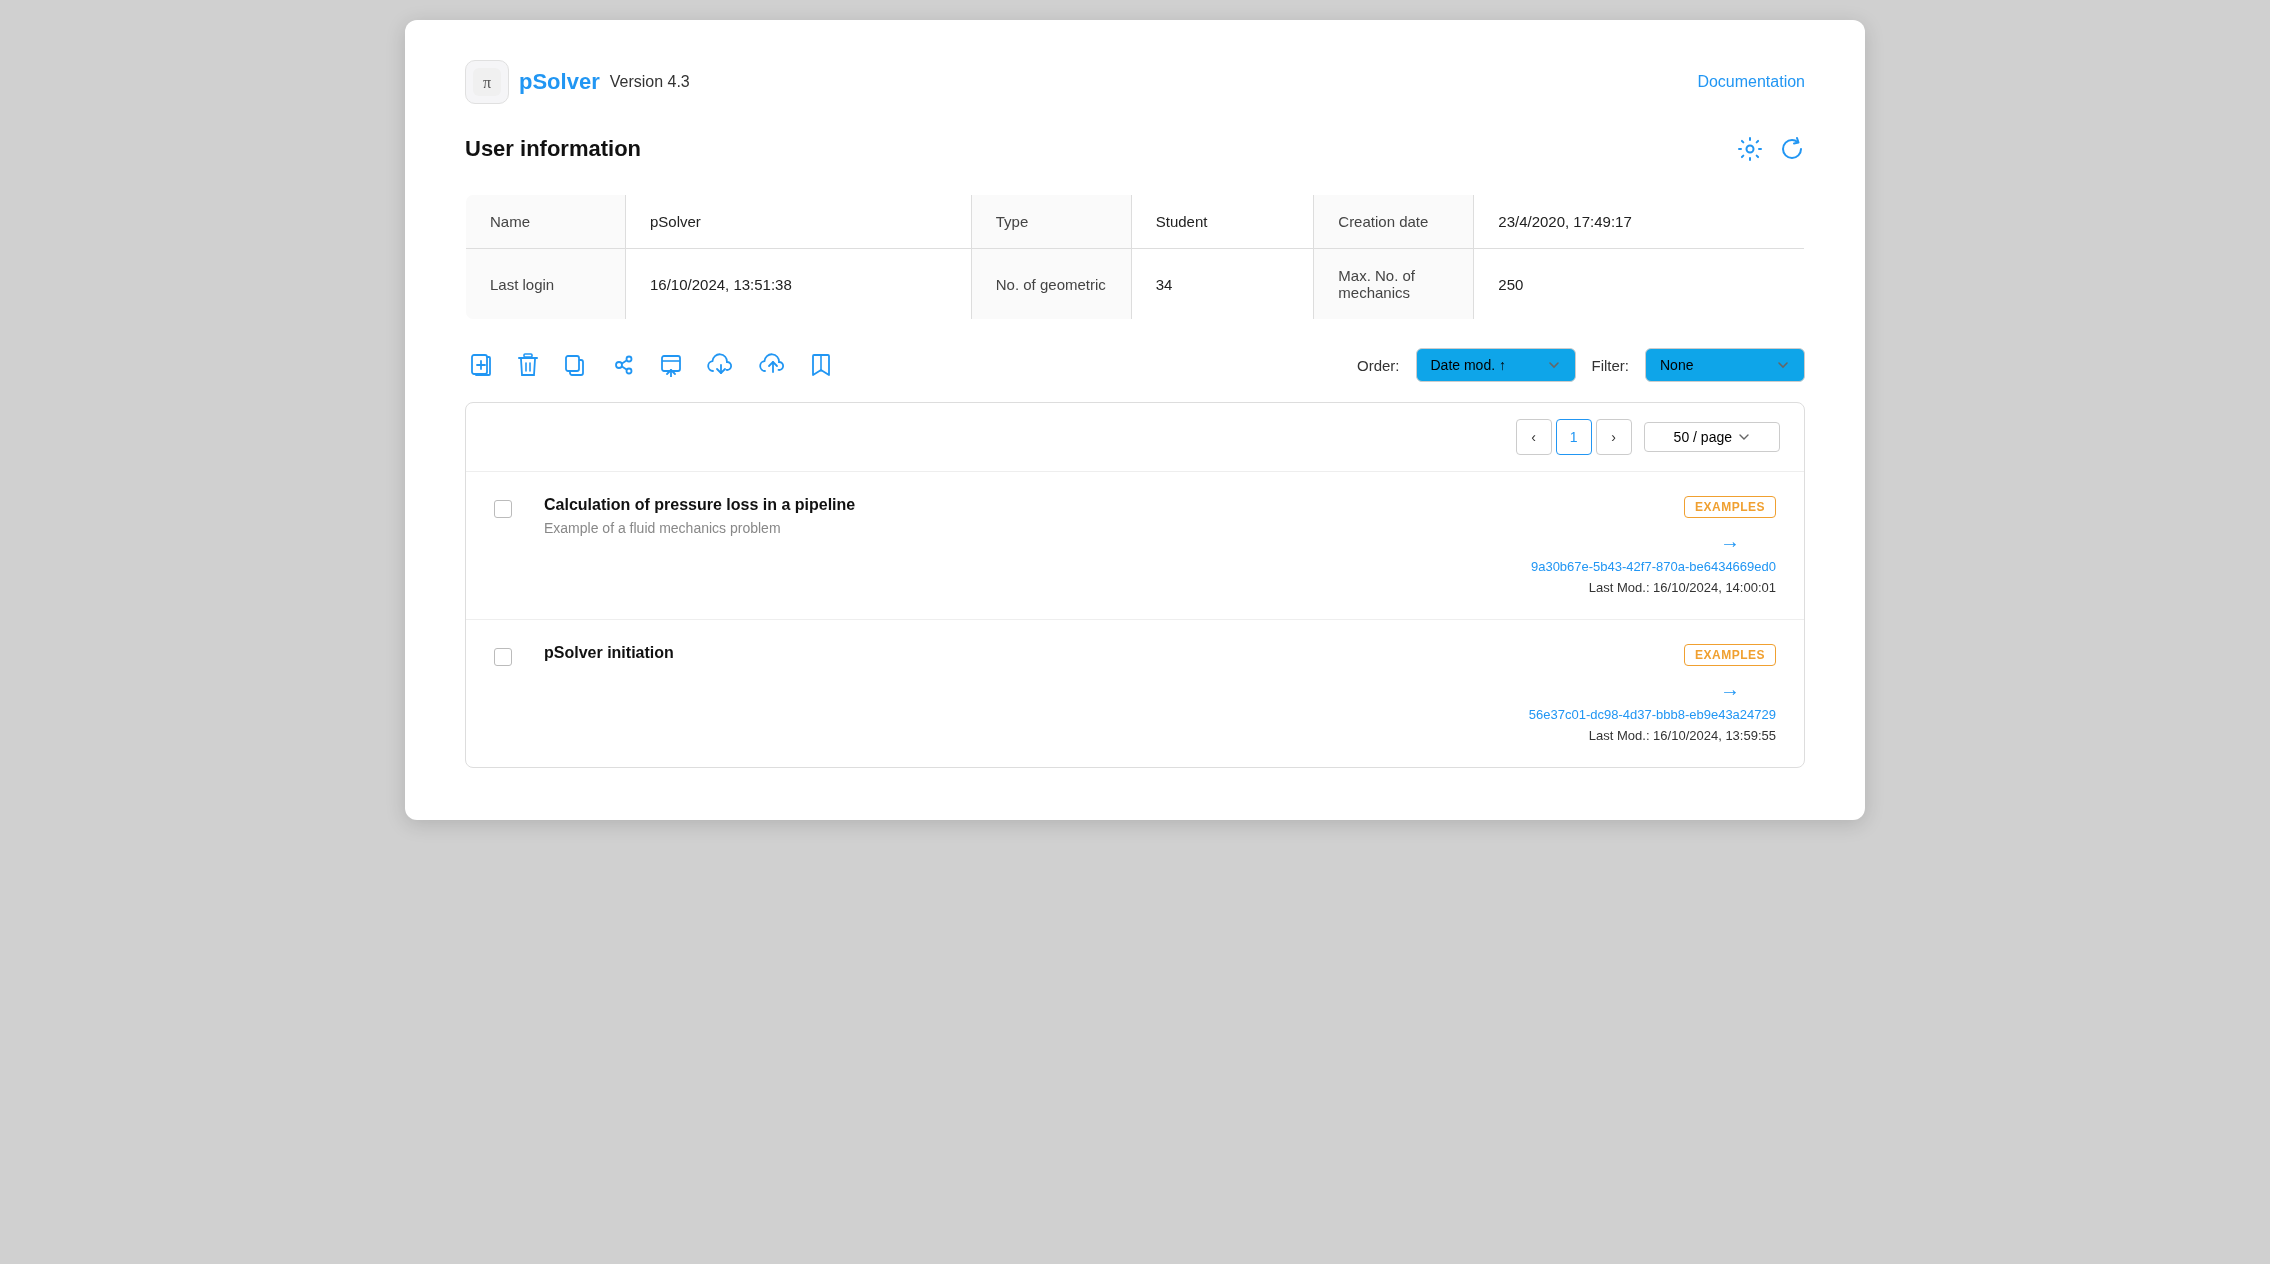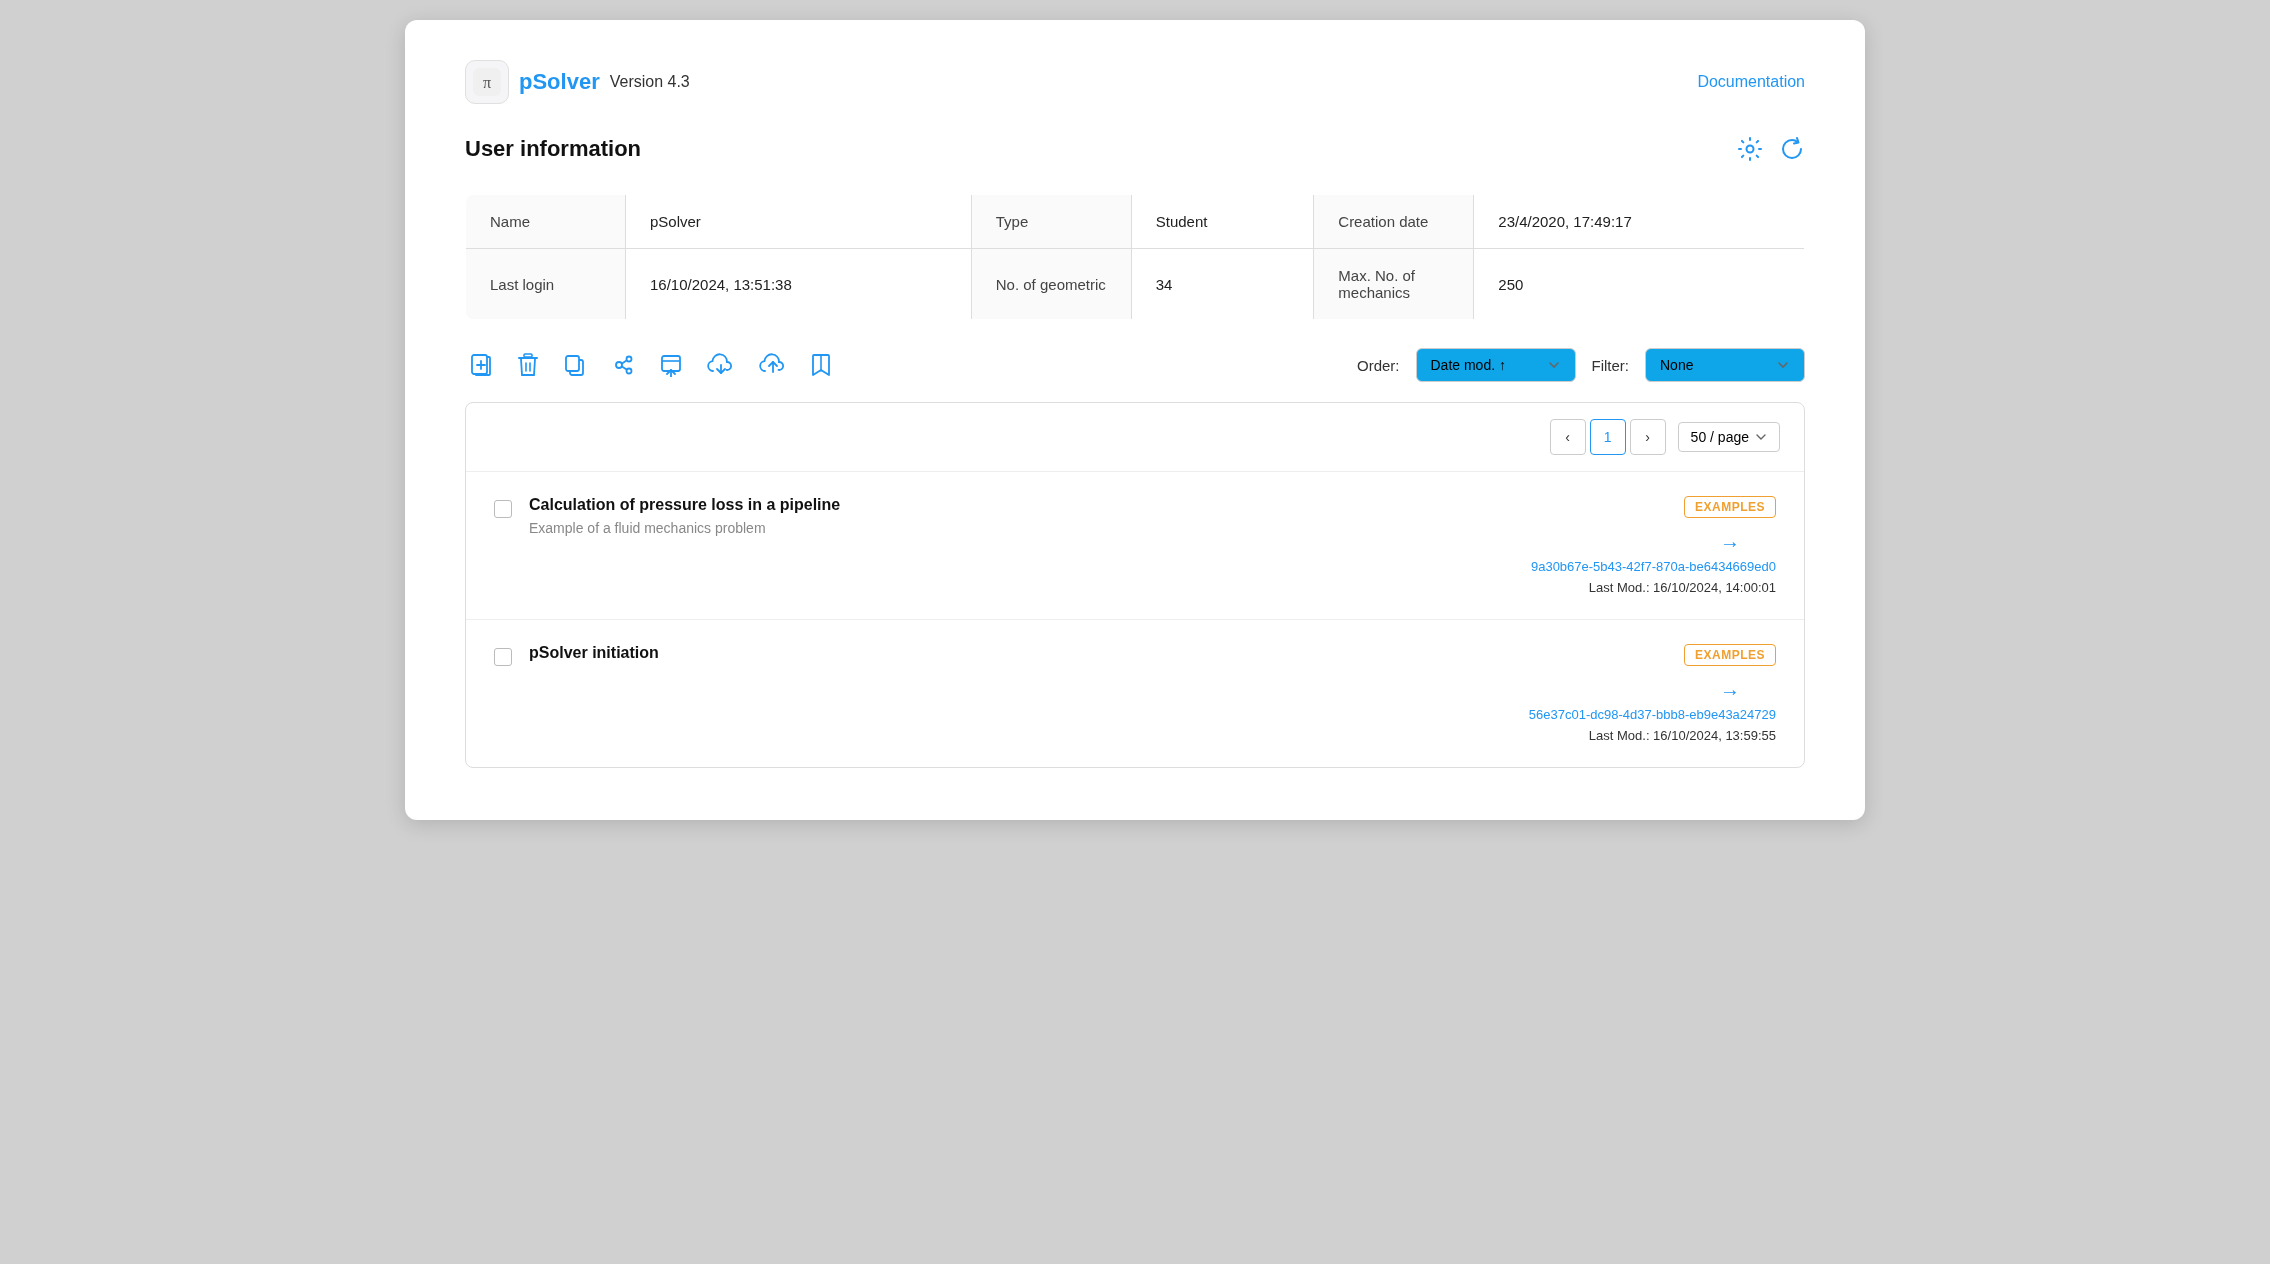--- a/index.html
+++ b/index.html
@@ -164,36 +164,36 @@
       font-size: 14px;
       color: #333;
     }
     .page-btn.active {
       border-color: #2196F3;
       color: #2196F3;
     }
     .per-page-select {
       border: 1px solid #ccc;
       border-radius: 4px;
-      padding: 6px 12px;
+      padding: 6px 29px;
       font-size: 14px;
       background: #fff;
       cursor: pointer;
       margin-left: 8px;
       display: flex;
       align-items: center;
       gap: 6px;
     }
     
     .problem-item {
       border-top: 1px solid #eee;
       padding: 24px 28px;
       display: flex;
       align-items: flex-start;
-      gap: 17px;
+      gap: 32px;
     }
     .problem-item:first-child { border-top: none; }
     .problem-checkbox {
       width: 18px;
       height: 18px;
       border: 1.5px solid #bbb;
       border-radius: 3px;
       flex-shrink: 0;
       margin-top: 4px;
       cursor: pointer;

